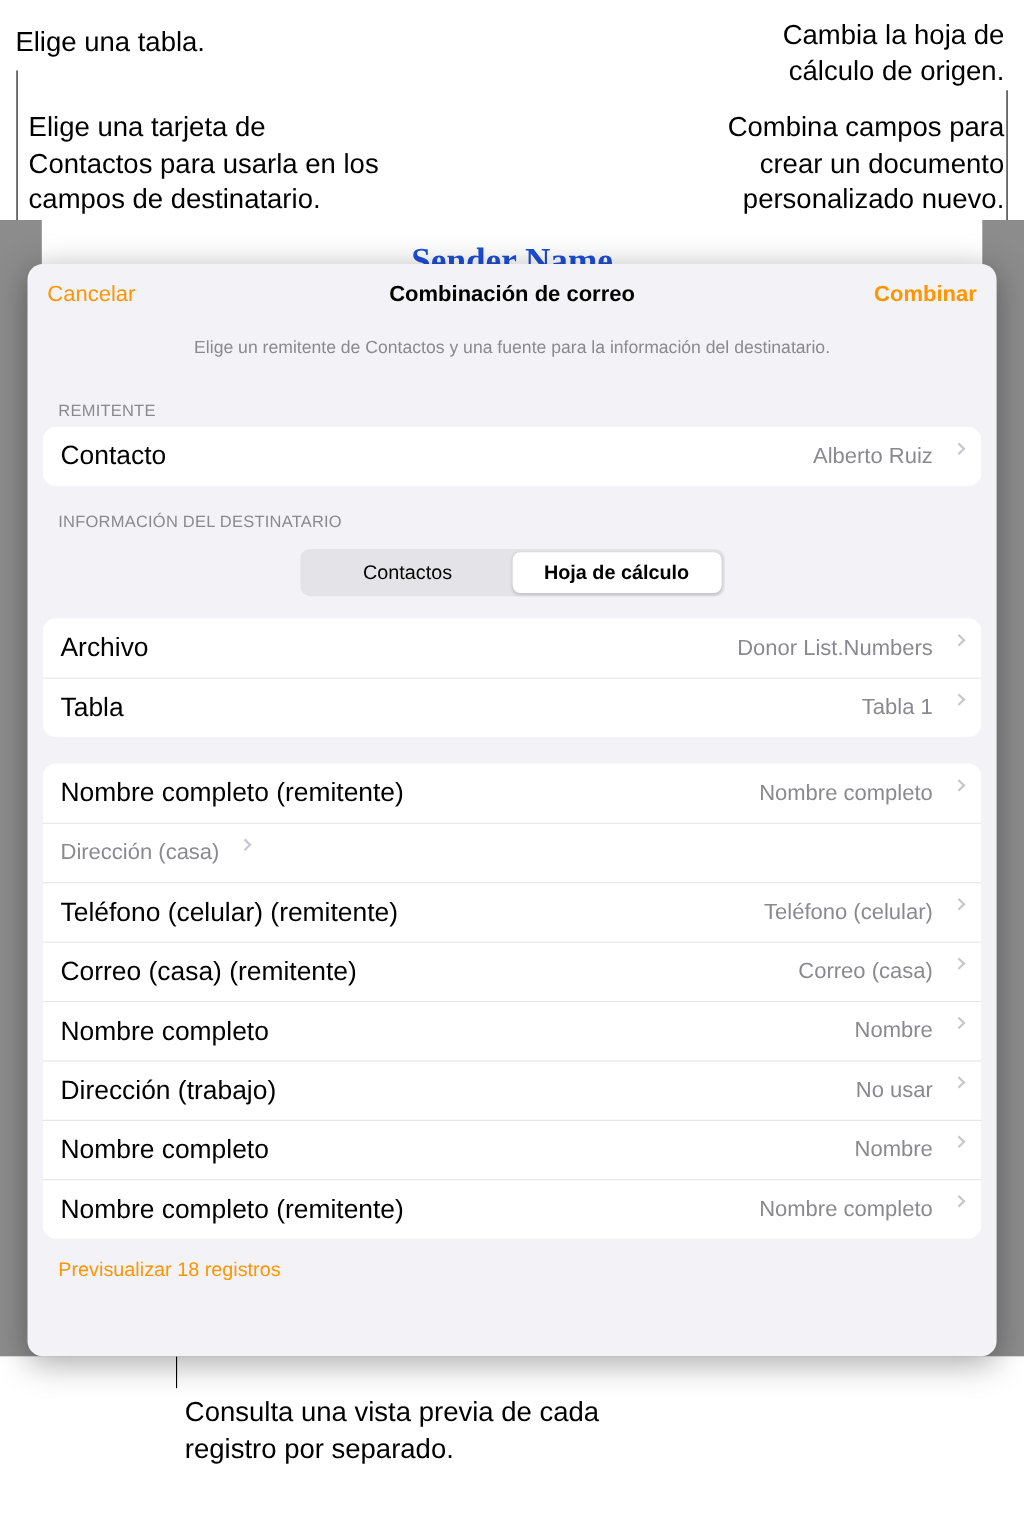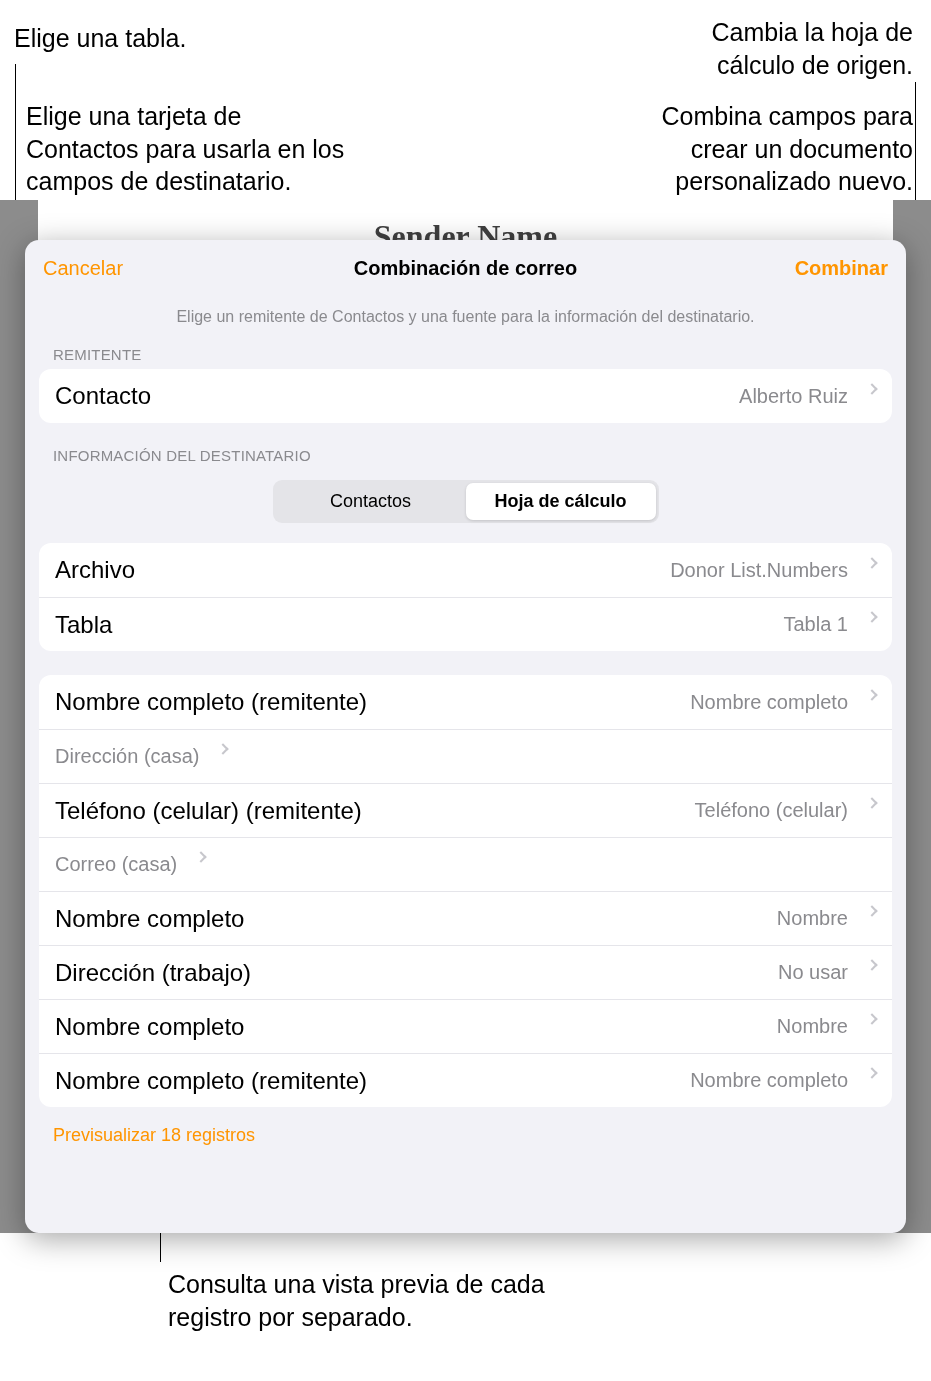--- a/index.html
+++ b/index.html
@@ -34,21 +34,21 @@
     position: absolute;
     left: 38px; right: 38px; top: 200px; bottom: 148px;
     background: #fff;
     padding-top: 18px;
     text-align: center;
   }
   .doc-title {
     font-family: Georgia, "Times New Roman", serif;
     font-weight: 700;
     font-size: 32px;
-    color: #404040;
+    color: #1d4ed8;
   }
 
   .sheet {
     position: absolute;
     left: 25px; right: 25px;
     top: 240px; bottom: 148px;
     background: #f2f2f7;
     border-radius: 14px;
     box-shadow: 0 6px 30px rgba(0,0,0,.35);
     overflow: hidden;
@@ -86,20 +86,21 @@
     font-size: 16px;
     padding: 12px 24px 20px;
   }
 
   .section-label {
     font-size: 15px;
     color: #8a8a8e;
     text-transform: uppercase;
     padding: 0 28px 6px;
     letter-spacing: .2px;
+    margin-top: 19px;
   }
 
   .group {
     background: #fff;
     border-radius: 12px;
     margin: 0 14px 24px;
     overflow: hidden;
   }
   .row {
     display: flex;
@@ -249,20 +250,21 @@
         </span>
     </div>
     <div class="row">
       <span class="row-label">Teléfono (celular) (remitente)</span>
       <span class="row-value">
           <span>Teléfono (celular)</span>
           <span class="chev"></span>
         </span>
     </div>
     <div class="row">
+      <span class="row-label">Correo (casa) (remitente)</span>
       <span class="row-value">
           <span>Correo (casa)</span>
           <span class="chev"></span>
         </span>
     </div>
     <div class="row">
       <span class="row-label">Nombre completo</span>
       <span class="row-value">
           <span>Nombre</span>
           <span class="chev"></span>

